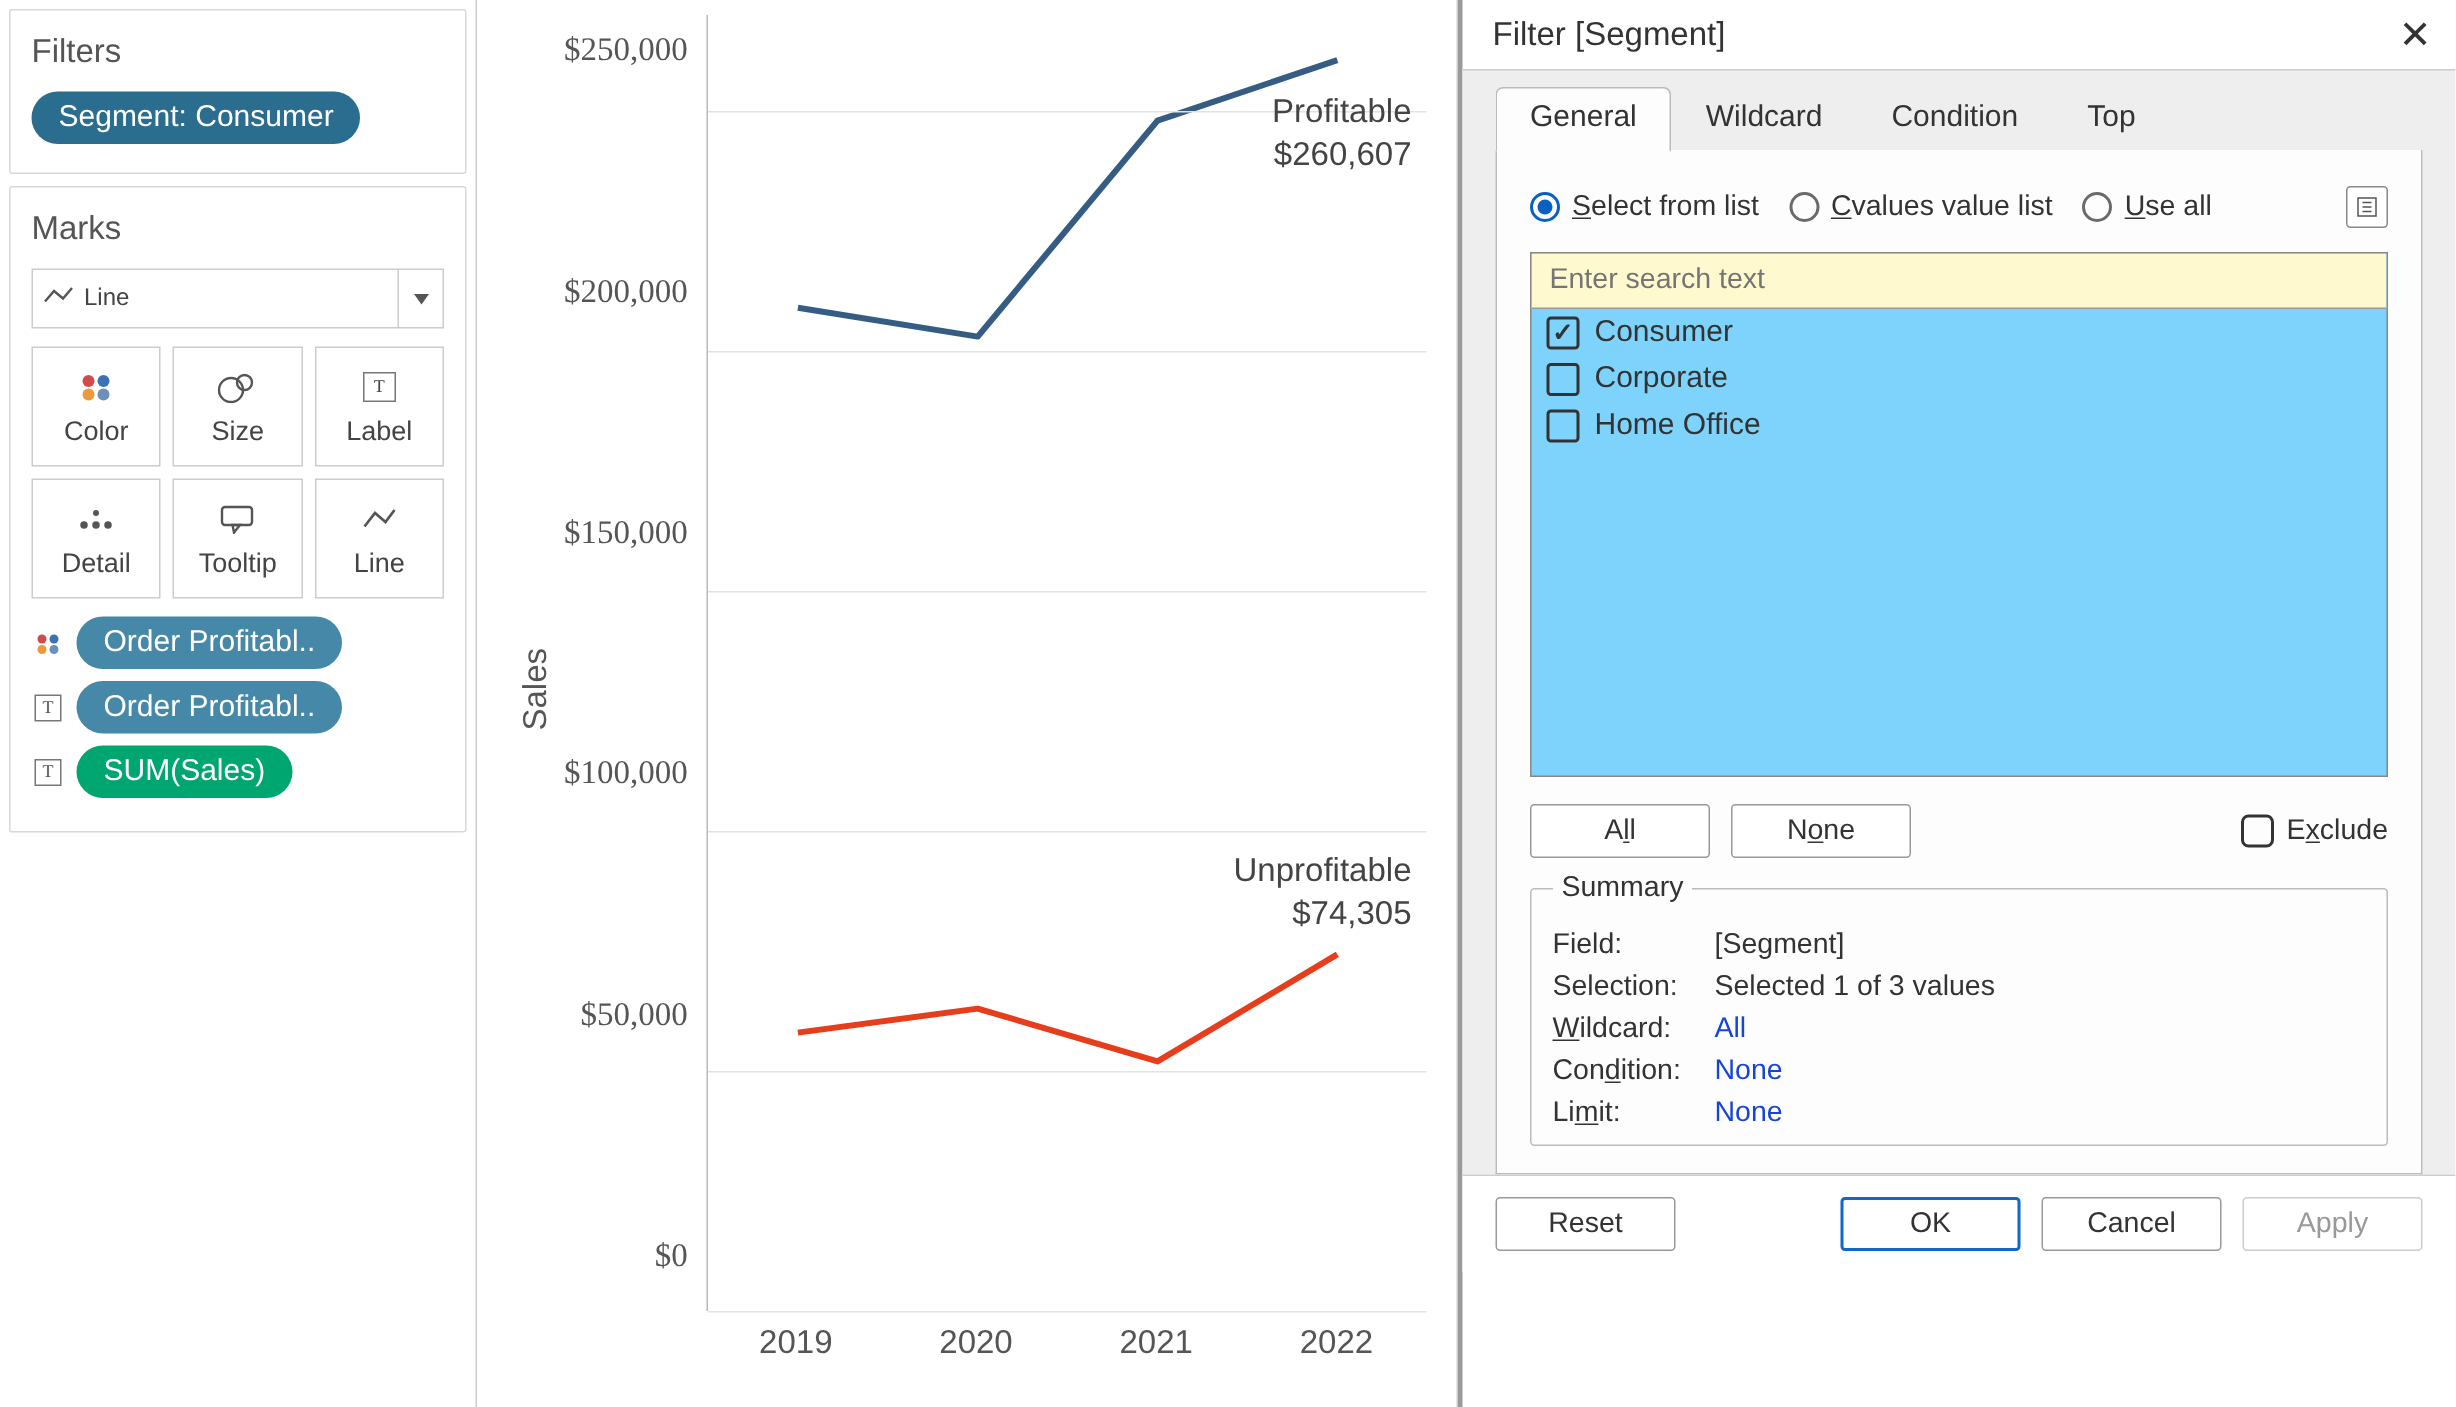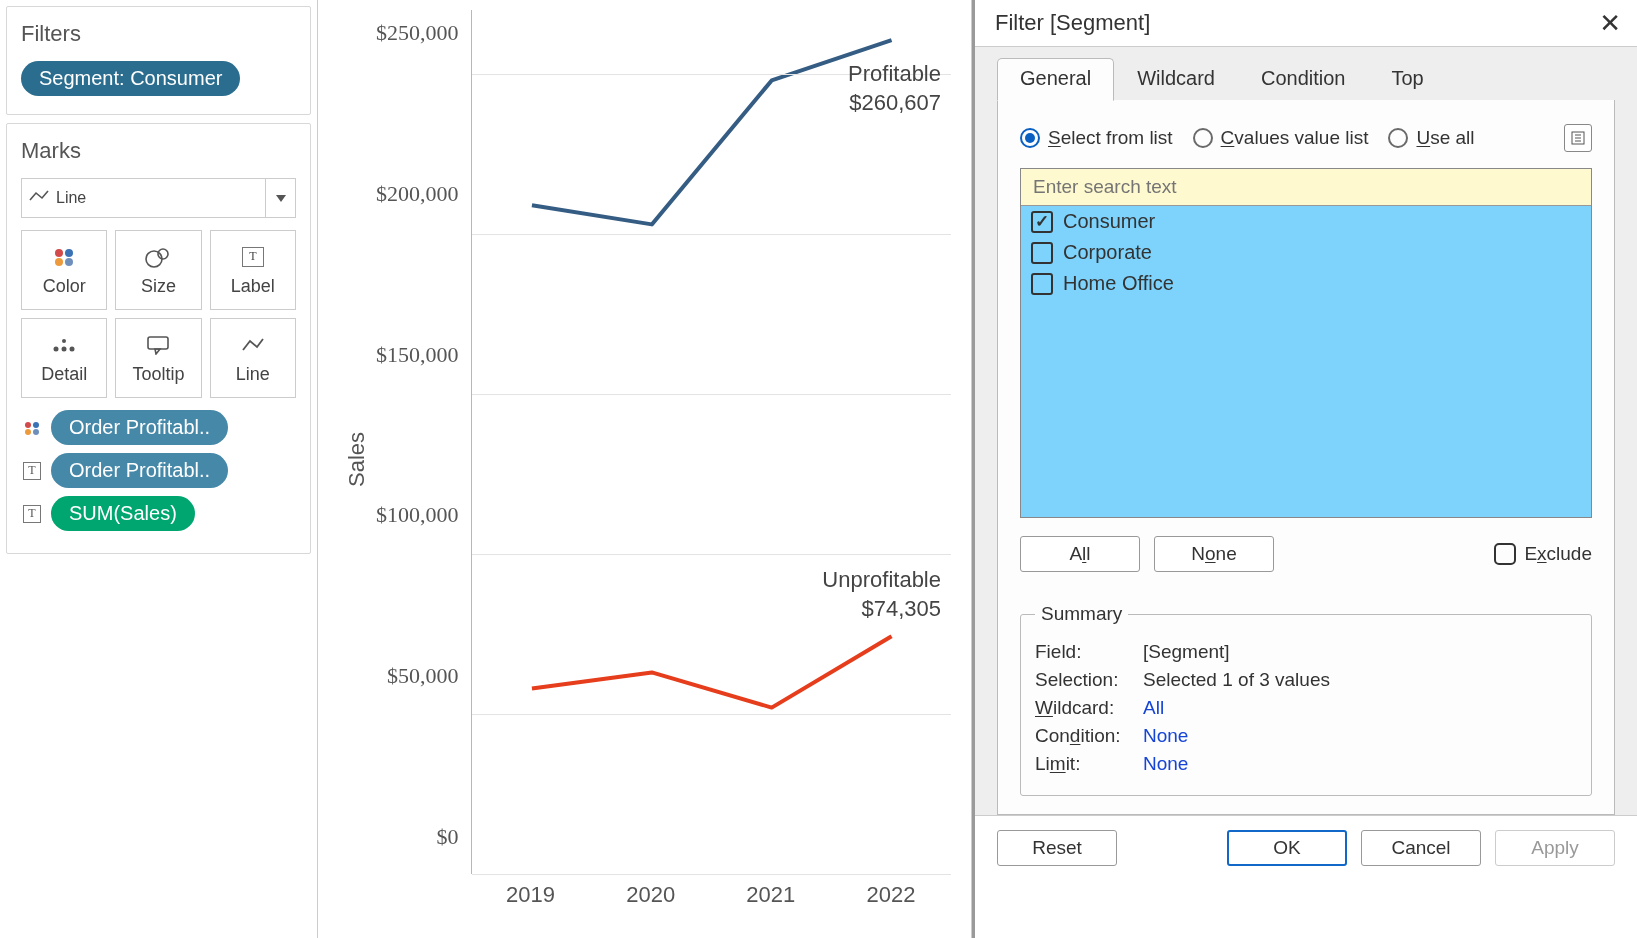--- a/index.html
+++ b/index.html
@@ -229,21 +229,21 @@
     display:inline-flex; align-items:center; justify-content:center;
     font-size:19px; cursor:pointer; border-radius:3px;
   }
   .btn.primary { border:2px solid #1168c9; }
   .btn.disabled { color:#999; border-color:#ccc; cursor:default; }
   .mid-row .left-btns{ display:flex; gap:14px; }
   .excl { display:inline-flex; align-items:center; gap:8px; font-size:19px; }
   .excl .chk { border-radius:5px; }
 
   fieldset.summary {
-    border:1px solid #bbb; border-radius:3px; margin:23px 0 0; padding:10px 14px 14px;
+    border:1px solid #bbb; border-radius:3px; margin:1px 0 0; padding:10px 14px 4px;
   }
   fieldset.summary legend { font-size:19px; padding:0 6px; color:#333; }
   .sum-row{ display:flex; gap:8px; font-size:19px; margin:6px 0; }
   .sum-row .k{ width:100px; }
   .sum-row .link{ color:#1544d6; }
 
   .dlg-footer {
     border-top:1px solid #ccc;
     display:flex; align-items:flex-end; justify-content:space-between;
     padding:14px 22px; background:#fff;

